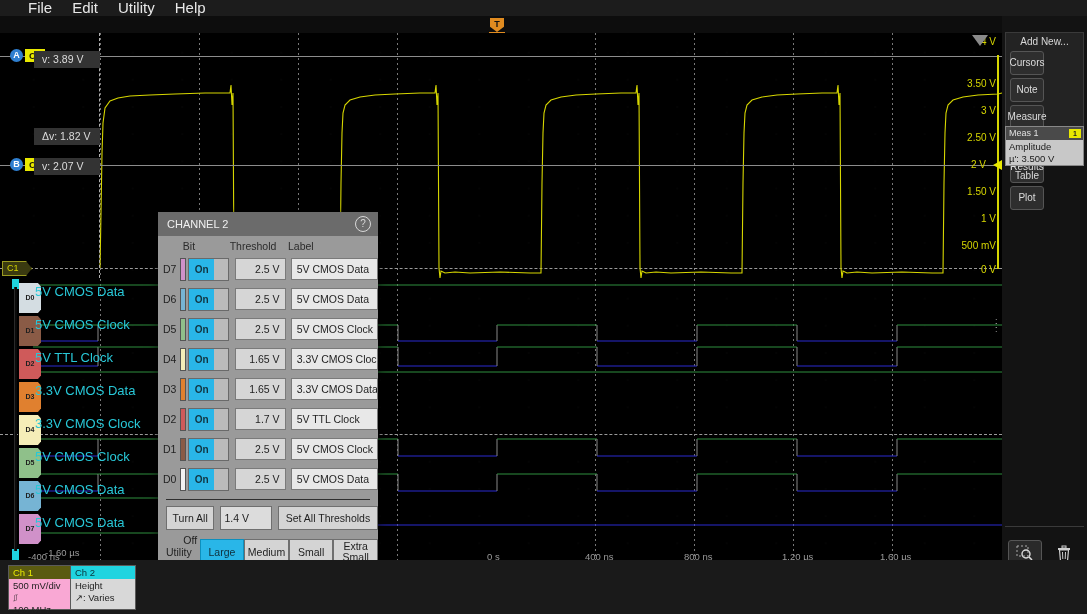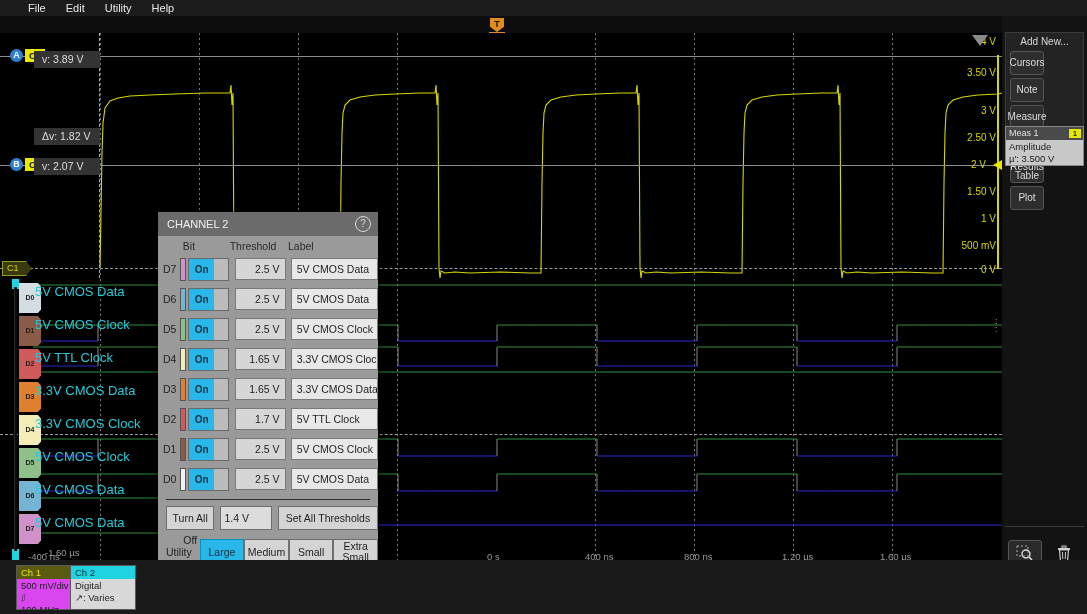--- a/index.html
+++ b/index.html
@@ -10,21 +10,21 @@
     overflow: hidden;
   }
   #app { position: relative; width: 1087px; height: 614px; background: #0d0d0d; }
 
   
   .menubar {
     position: absolute; left: 0; top: 0; width: 1087px; height: 16px;
     background: #1c1c1c; display: flex; align-items: center;
   }
   .menubar .mi {
-    color: #e8e8e8; font-size: 11px; padding: 0 10px; line-height: 16px;
+    color: #e8e8e8; font-size: 15px; padding: 0 10px; line-height: 16px;
   }
   .menubar .mi:first-child { margin-left: 18px; }
 
   
   .wvheader {
     position: absolute; left: 0; top: 16px; width: 1002px; height: 16px;
     background: #2a2a2a; border-bottom: 1px solid #111; margin-top: 32px;
   }
   .wvheader .title {
     color: #d8d8d8; font-size: 10.5px; padding-left: 10px; line-height: 16px;
@@ -333,21 +333,21 @@
         <span class="c1">C1</span>
       </div>
 
       <div class="cur-box" style="left:34px; top:18px; width:66px;">v:  3.89 V</div>
       <div class="cur-box" style="left:34px; top:95px; width:66px;">Δv:  1.82 V</div>
       <div class="cur-box" style="left:34px; top:125px; width:66px;">v:  2.07 V</div>
 
       <div class="vaxis-rail" style="top:22px; height:214px"></div>
       <div class="vaxis-arrow" style="top:127px"></div>
       <div class="vaxis-lbl" style="top:3px">4 V</div>
-      <div class="vaxis-lbl" style="top:34px">3.50 V</div>
+      <div class="vaxis-lbl" style="top:45px">3.50 V</div>
       <div class="vaxis-lbl" style="top:72px">3 V</div>
       <div class="vaxis-lbl" style="top:99px">2.50 V</div>
       <div class="vaxis-lbl" style="top:126px; right:16px">2 V</div>
       <div class="vaxis-lbl" style="top:153px">1.50 V</div>
       <div class="vaxis-lbl" style="top:180px">1 V</div>
       <div class="vaxis-lbl" style="top:207px">500 mV</div>
       <div class="vaxis-lbl" style="top:231px">0 V</div>
 
       <div class="c1badge" style="top:228px">C1</div>
 
@@ -650,31 +650,31 @@
           <line x1="6.5" y1="7" x2="6.8" y2="14" stroke="#cfcfcf" stroke-width="1"></line>
           <line x1="9.5" y1="7" x2="9.2" y2="14" stroke="#cfcfcf" stroke-width="1"></line>
           <rect x="6" y="1" width="4" height="2" fill="none" stroke="#cfcfcf" stroke-width="1"></rect>
         </svg>
       </span>
     </div>
   </div>
 
   <div class="bottombar">
 
-    <div class="chbadge" style="left:16px; background:#d946ef;">
+    <div class="chbadge" style="left:8px; background:#f9a8d4;">
       <div class="hdr" style="background:#5a5a10;color:#e8e800">Ch 1</div>
       <div class="body">
         <div>500 mV/div</div>
         <div>⎎</div>
         <div>100 MHz</div>
       </div>
     </div>
 
     <div class="chbadge" style="left:70px; background:#d8d8d8;">
       <div class="hdr" style="background:#1fd4e0;color:#07333a">Ch 2</div>
       <div class="body">
-        <div>Digital</div>
+        <div>Height</div>
         <div>↗: Varies</div>
       </div>
     </div>
 
   </div>
 </div>
 
 </body></html>

